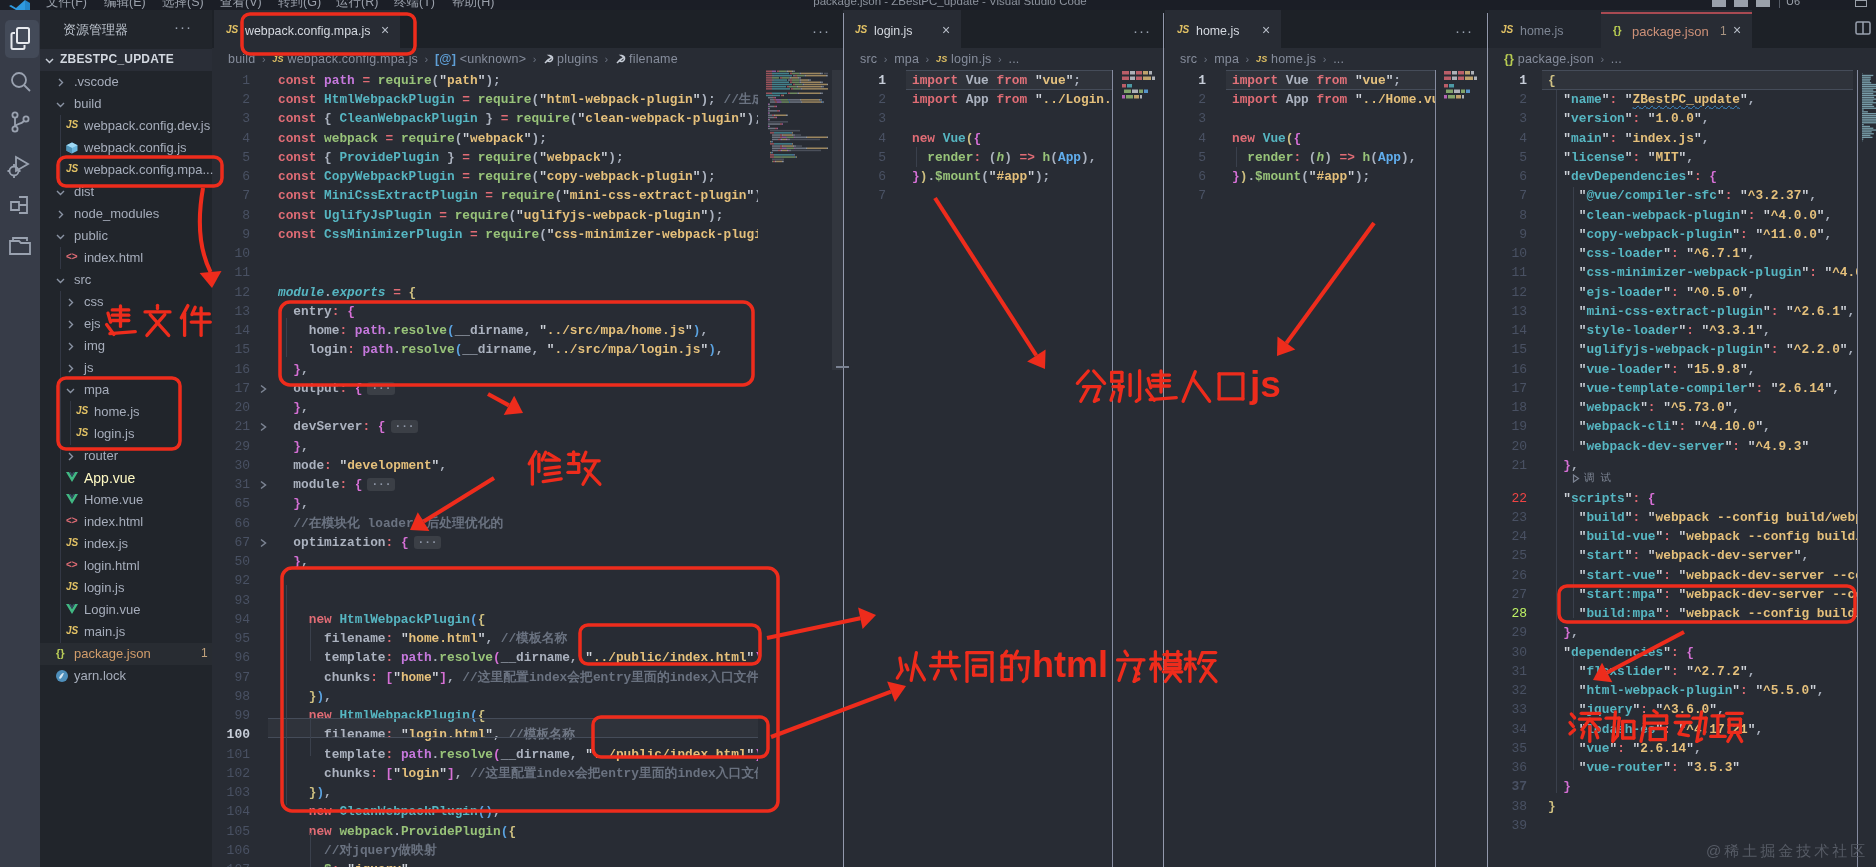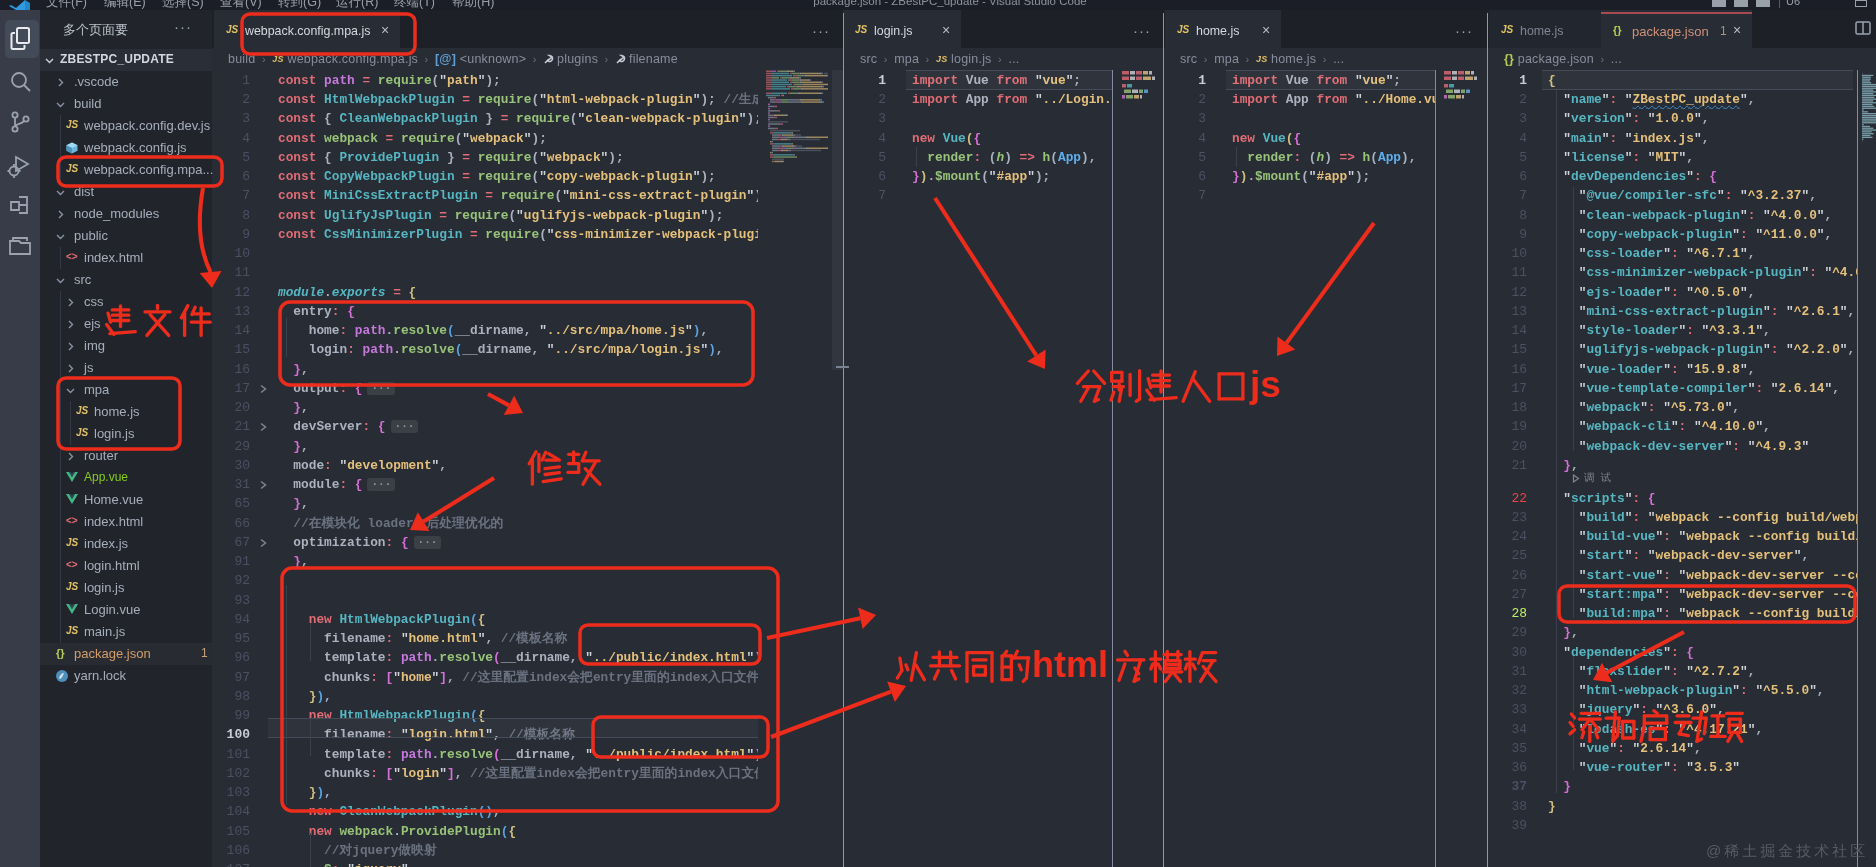--- a/index.html
+++ b/index.html
@@ -68,21 +68,21 @@
       <path d="M10 6 L22 13 L10 20 Z"></path>
       <circle cx="8" cy="20" r="4.5"></circle>
       <path d="M8 15 v-2 M8 25 v2 M3.5 20 h-2 M12.5 20 h2"></path>
     </svg>
 <svg class="abs" style="left:6px;top:192px;opacity:1.0" width="28" height="28" viewBox="0 0 28 28" fill="none" stroke="#9aa2b0" stroke-width="1.8">
       <path d="M5 10 h8 v8 h-8 Z M13 5 h8 v8 M13 13 h8 v8 h-8"></path>
     </svg>
 <svg class="abs" style="left:6px;top:232px;opacity:1.0" width="28" height="28" viewBox="0 0 28 28" fill="none" stroke="#9aa2b0" stroke-width="1.8">
       <path d="M4 9 h9 l2 2 h9 v11 h-20 Z M7 9 v-3 h14 v3"></path>
     </svg>
-<div class="abs" style="left:63px;top:21px;font-size:13px;color:#bcc3cd">多个页面要</div>
+<div class="abs" style="left:63px;top:21px;font-size:13px;color:#bcc3cd">资源管理器</div>
 <div class="abs" style="left:174px;top:18px;font-size:15px;color:#9aa2b0;letter-spacing:1px">···</div>
 <div class="abs" style="left:40px;top:49px;width:172px;height:22px;background:#2a2e37"></div>
 <svg class="abs" style="left:45px;top:56px" width="9" height="9" fill="none" stroke="#c6ccd6" stroke-width="1.5">
       <path d="M1 3 L4.5 6.5 L8 3"></path>
     </svg>
 <div class="abs" style="left:60px;top:52px;font-size:12px;font-weight:700;color:#d3d8e0;letter-spacing:.2px">ZBESTPC_UPDATE</div>
 <svg class="abs" style="left:56px;top:78px" width="9" height="9" fill="none" stroke="#8a93a4" stroke-width="1.4">
       <path d="M3 1 L6.5 4.5 L3 8"></path>
     </svg>
 <div class="abs" style="left:74px;top:74px;font-size:13px;color:#a6adbb">.vscode</div>
@@ -143,21 +143,21 @@
 <div class="abs jsb" style="left:76px;top:427px">JS</div>
 <div class="abs" style="left:94px;top:426px;font-size:13px;color:#a6adbb">login.js</div>
 <svg class="abs" style="left:66px;top:452px" width="9" height="9" fill="none" stroke="#8a93a4" stroke-width="1.4">
       <path d="M3 1 L6.5 4.5 L3 8"></path>
     </svg>
 <div class="abs" style="left:84px;top:448px;font-size:13px;color:#a6adbb">router</div>
 <svg class="abs" style="left:66px;top:472px" width="12" height="11">
       <path d="M0 0 L6 10 L12 0 L9 0 L6 5 L3 0 Z" fill="#41b883"></path>
       <path d="M3 0 L6 5 L9 0 L7.2 0 L6 2 L4.8 0 Z" fill="#35495e"></path>
     </svg>
-<div class="abs" style="left:84px;top:470px;font-size:12px;color:#84cc16">App.vue</div>
+<div class="abs" style="left:84px;top:470px;font-size:14px;color:#fef9c3">App.vue</div>
 <svg class="abs" style="left:66px;top:494px" width="12" height="11">
       <path d="M0 0 L6 10 L12 0 L9 0 L6 5 L3 0 Z" fill="#41b883"></path>
       <path d="M3 0 L6 5 L9 0 L7.2 0 L6 2 L4.8 0 Z" fill="#35495e"></path>
     </svg>
 <div class="abs" style="left:84px;top:492px;font-size:13px;color:#a6adbb">Home.vue</div>
 <div class="abs" style="left:66px;top:515px;font-size:10px;font-weight:700;color:#e06c75">&lt;&gt;</div>
 <div class="abs" style="left:84px;top:514px;font-size:13px;color:#a6adbb">index.html</div>
 <div class="abs jsb" style="left:66px;top:537px">JS</div>
 <div class="abs" style="left:84px;top:536px;font-size:13px;color:#a6adbb">index.js</div>
 <div class="abs" style="left:66px;top:559px;font-size:10px;font-weight:700;color:#e06c75">&lt;&gt;</div>
@@ -276,21 +276,21 @@
 <div class="code ln" style="left:278px;top:475.05px;width:480px;overflow:hidden"><span class="w">  module</span><span class="pk">: </span><span class="orc">{</span><span class="fold">···</span></div>
 <div class="gut" style="left:200px;top:494.3px;width:50px;color:#495163;font-weight:400">65</div>
 <div class="code ln" style="left:278px;top:494.3px;width:480px;overflow:hidden"><span class="w">  </span><span class="orc">}</span><span class="w">,</span></div>
 <div class="gut" style="left:200px;top:513.55px;width:50px;color:#495163;font-weight:400">66</div>
 <div class="code ln" style="left:278px;top:513.55px;width:480px;overflow:hidden"><span class="cm">  //</span><span class="cm cjk">在模块化</span><span class="cm"> loader</span><span class="cm cjk">之后处理优化的</span></div>
 <div class="gut" style="left:200px;top:532.8px;width:50px;color:#495163;font-weight:400">67</div>
 <svg class="abs" style="left:258px;top:537.8px" width="10" height="10" fill="none" stroke="#7d8594" stroke-width="1.5">
       <path d="M3 1.5 L7.5 5 L3 8.5"></path>
     </svg>
 <div class="code ln" style="left:278px;top:532.8px;width:480px;overflow:hidden"><span class="w">  optimization</span><span class="pk">: </span><span class="orc">{</span><span class="fold">···</span></div>
-<div class="gut" style="left:200px;top:552.05px;width:50px;color:#495163;font-weight:400">91</div>
+<div class="gut" style="left:200px;top:552.05px;width:50px;color:#495163;font-weight:400">50</div>
 <div class="code ln" style="left:278px;top:552.05px;width:480px;overflow:hidden"><span class="w">  </span><span class="orc">}</span><span class="w">,</span></div>
 <div class="gut" style="left:200px;top:571.3px;width:50px;color:#495163;font-weight:400">92</div>
 <div class="gut" style="left:200px;top:590.55px;width:50px;color:#495163;font-weight:400">93</div>
 <div class="gut" style="left:200px;top:609.8px;width:50px;color:#495163;font-weight:400">94</div>
 <div class="code ln" style="left:278px;top:609.8px;width:480px;overflow:hidden"><span class="w">    </span><span class="pk">new </span><span class="cy">HtmlWebpackPlugin</span><span class="blu">(</span><span class="gold">{</span></div>
 <div class="gut" style="left:200px;top:629.05px;width:50px;color:#495163;font-weight:400">95</div>
 <div class="code ln" style="left:278px;top:629.05px;width:480px;overflow:hidden"><span class="w">      filename</span><span class="pk">: </span><span class="qt">"</span><span class="ye">home.html</span><span class="qt">"</span><span class="w">, </span><span class="cm">//</span><span class="cm cjk">模板名称</span></div>
 <div class="gut" style="left:200px;top:648.3px;width:50px;color:#495163;font-weight:400">96</div>
 <div class="code ln" style="left:278px;top:648.3px;width:480px;overflow:hidden"><span class="w">      template</span><span class="pk">: </span><span class="pu">path</span><span class="w">.</span><span class="gr">resolve</span><span class="orc">(</span><span class="w">__dirname</span><span class="w">, </span><span class="qt">"</span><span class="ye">../public/index.html</span><span class="qt">"</span><span class="orc">)</span></div>
 <div class="gut" style="left:200px;top:667.55px;width:50px;color:#495163;font-weight:400">97</div>

